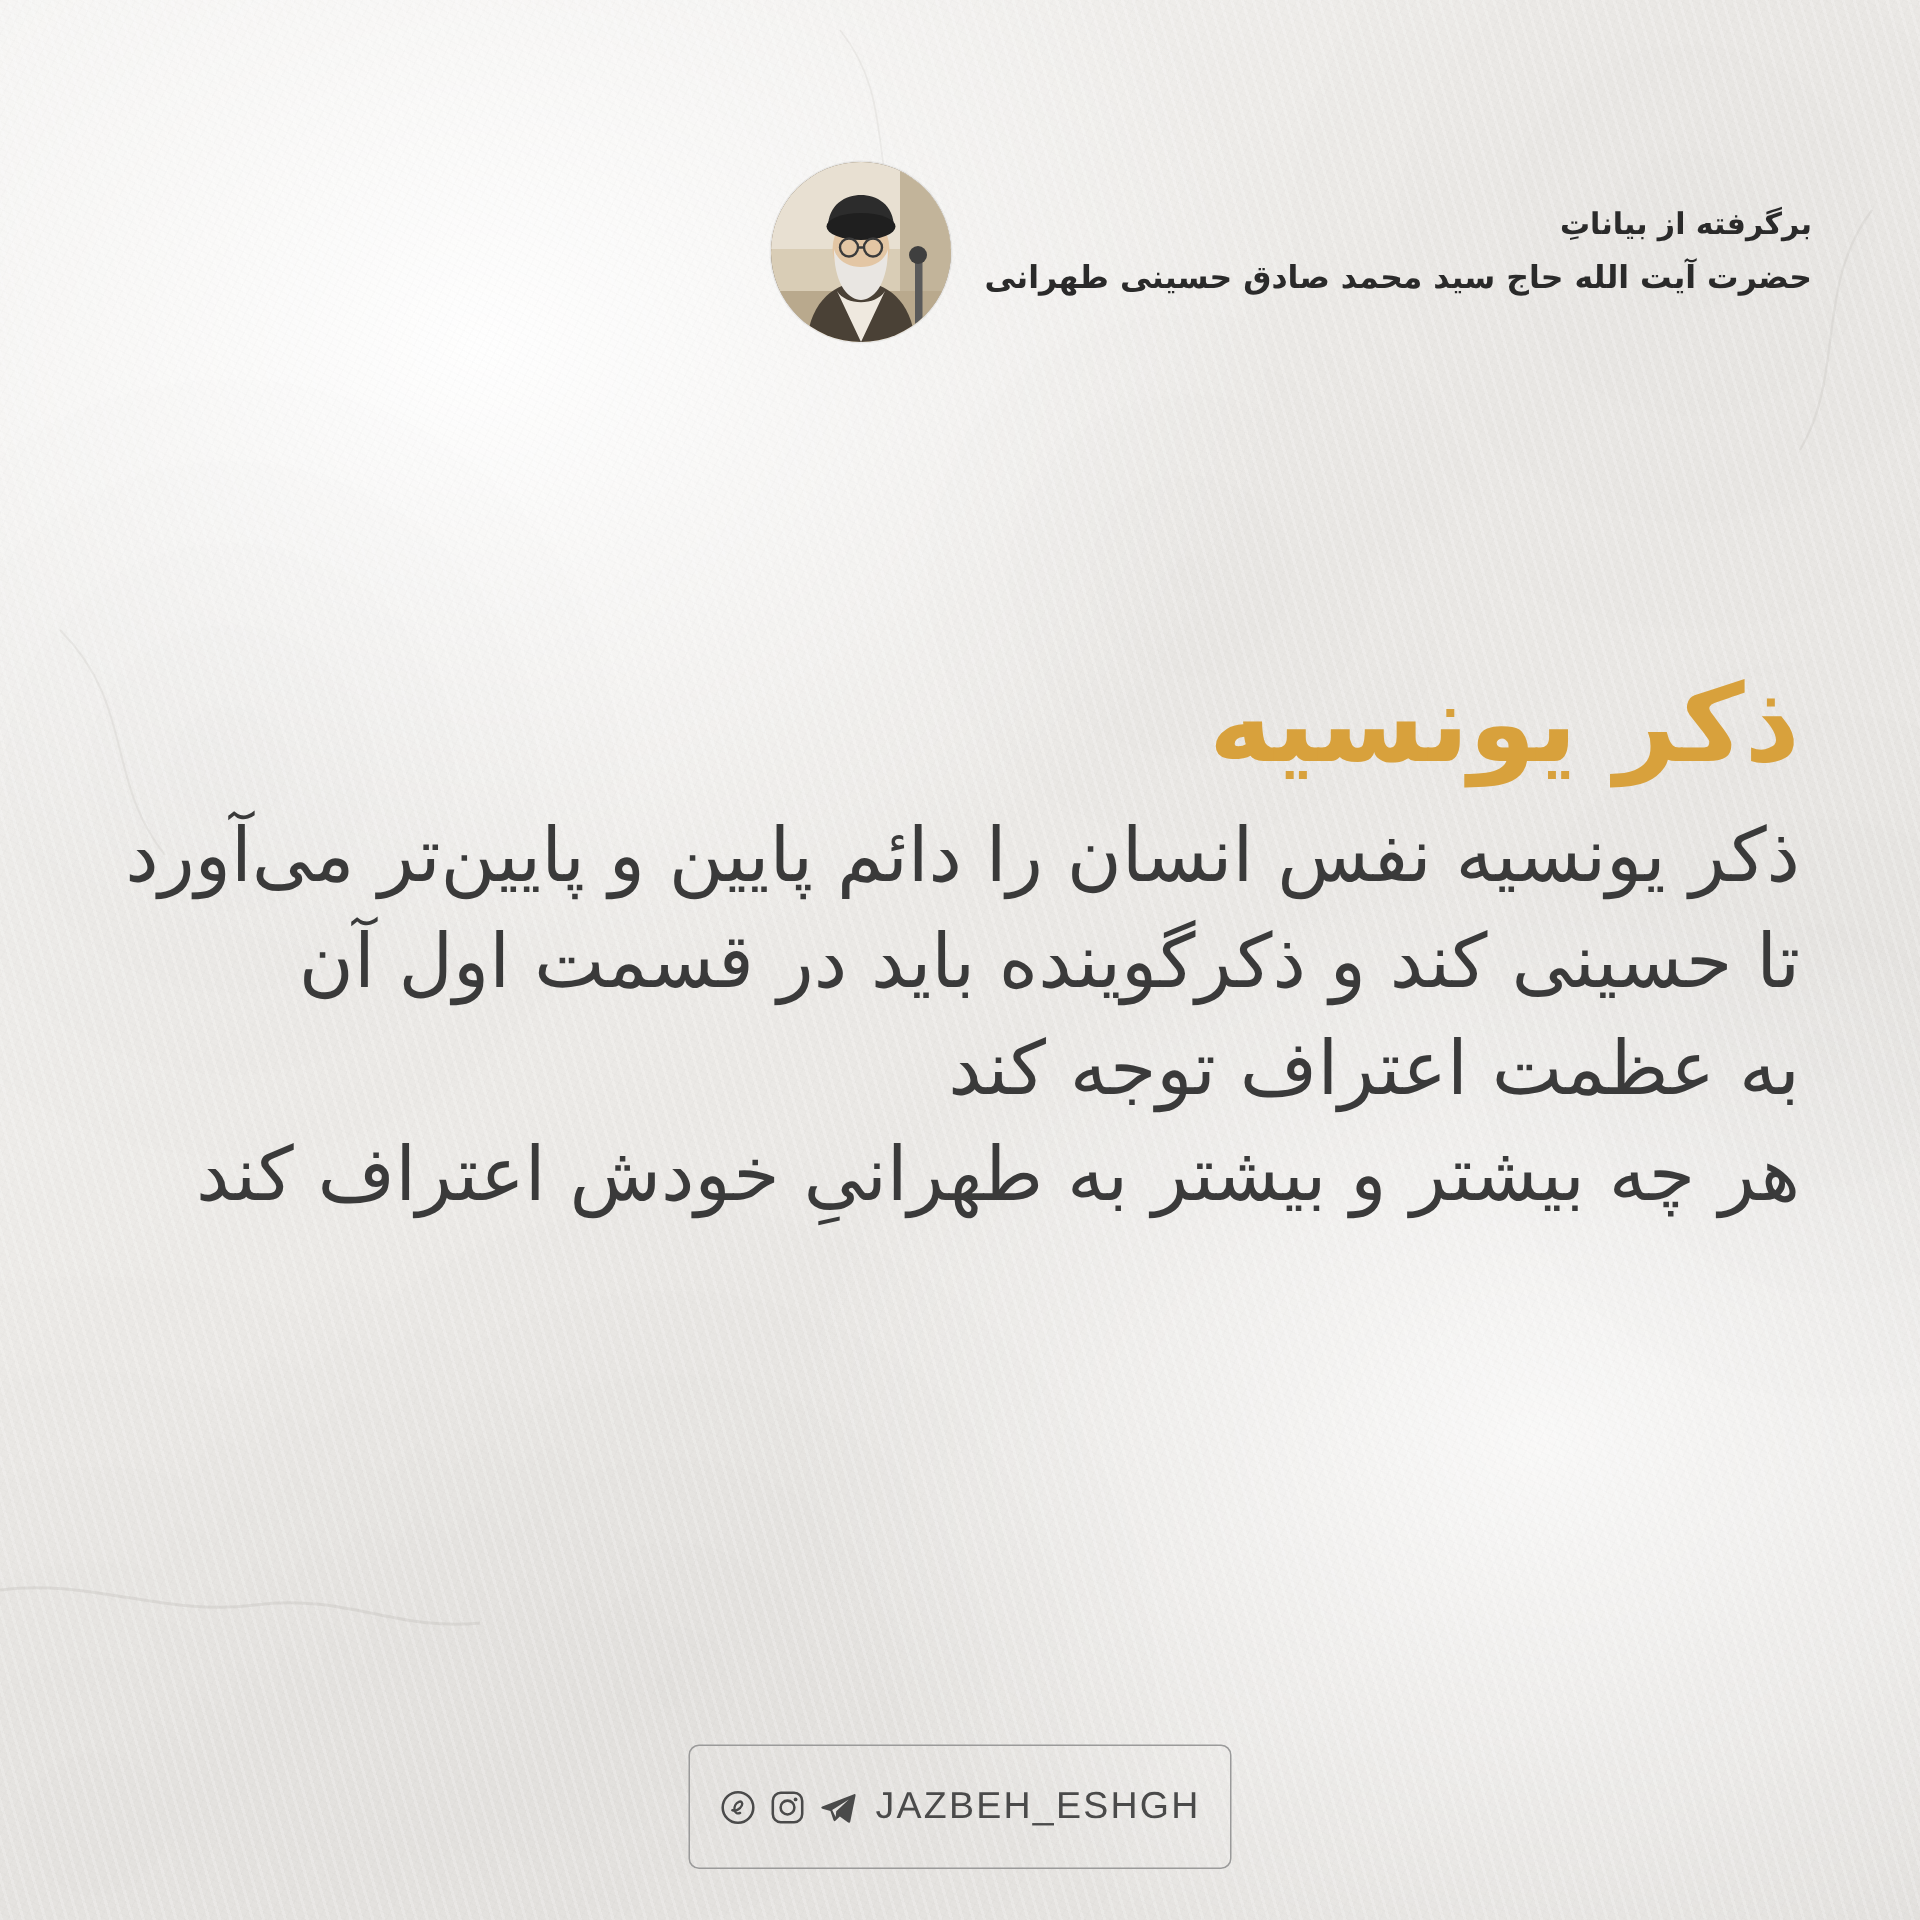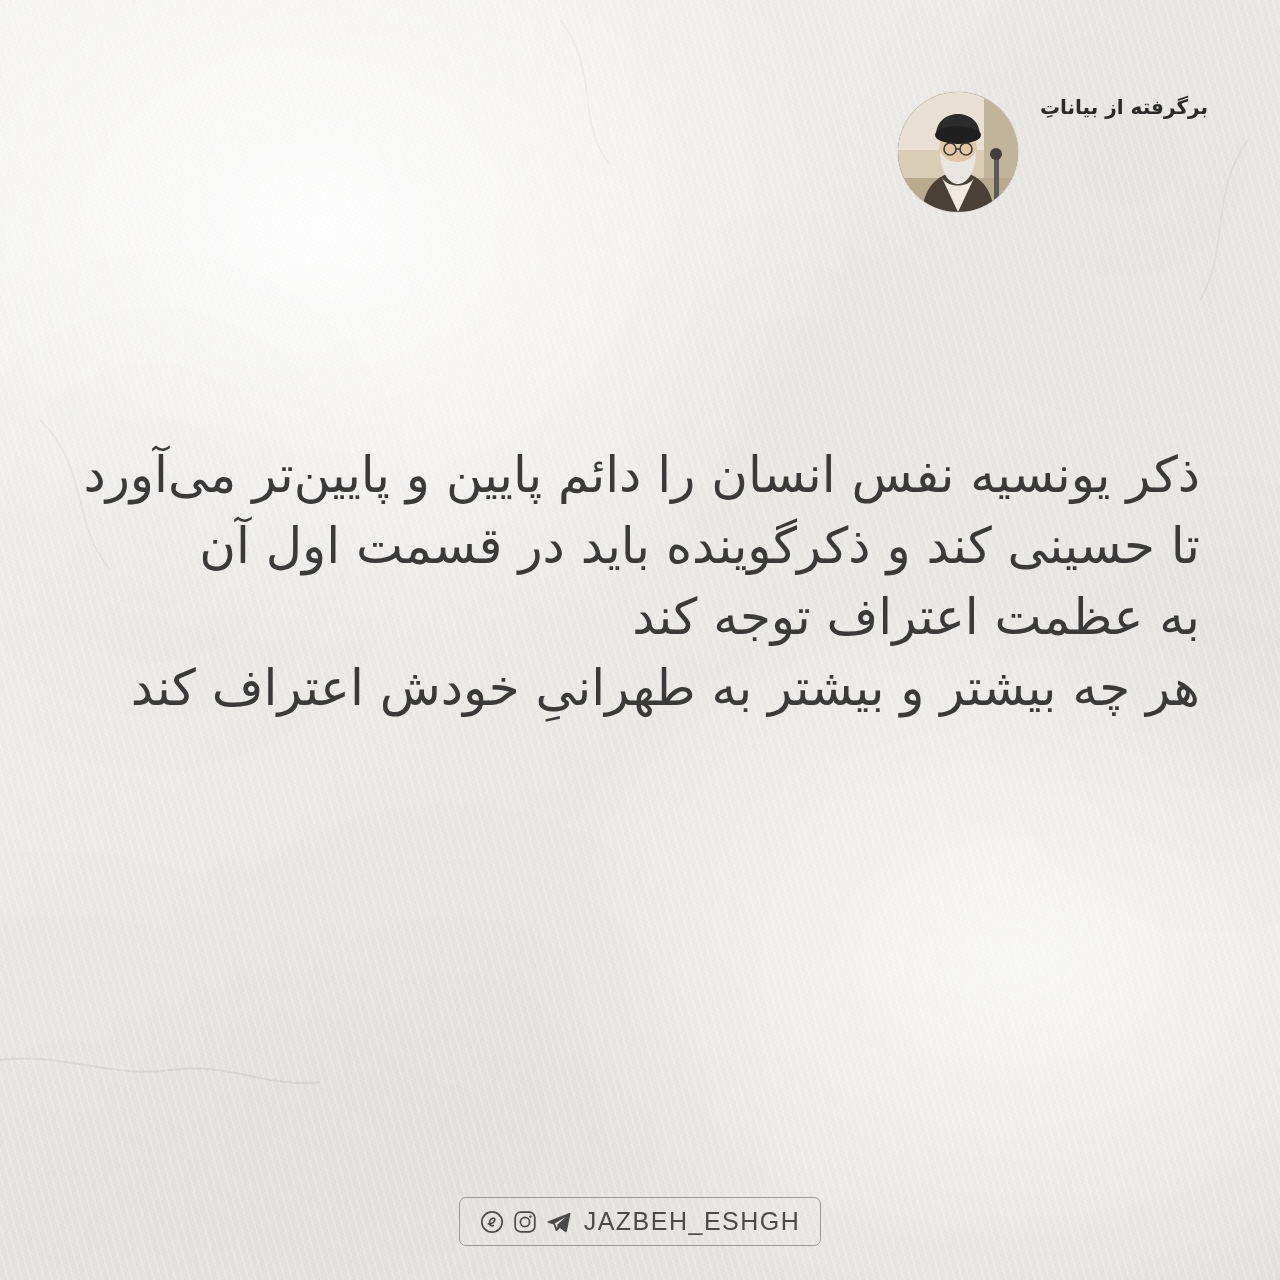--- a/index.html
+++ b/index.html
@@ -53,24 +53,25 @@
   }
   .texture-cracks {
     position: absolute;
     inset: 0;
     opacity: 0.28;
   }
 
   
   .attribution {
     position: absolute;
-    top: 92px;
+    top: 108px;
     right: 72px;
     display: flex;
     flex-direction: row;
+    align-items: center;
     gap: 22px;
   }
   .attrib-text {
     text-align: right;
     color: #2a2a2a;
     line-height: 1.55;
     direction: rtl;
   }
   .attrib-line1 {
     font-size: 20px;
@@ -129,21 +130,21 @@
     bottom: 34px;
     left: 0;
     right: 0;
     display: flex;
     justify-content: center;
   }
   .handle-pill {
     display: flex;
     align-items: center;
     gap: 12px;
-    padding: 9px 20px;
+    padding: 26px 20px;
     border: 1.5px solid #9a9a9a;
     border-radius: 7px;
     direction: ltr;
   }
   .handle-pill .social-icons {
     display: flex;
     align-items: center;
     gap: 9px;
   }
   .handle-text {
@@ -166,20 +167,21 @@
   <svg class="texture-cracks" viewBox="0 0 1280 1280" preserveAspectRatio="none">
     <path d="M0 1060 C 60 1052, 110 1078, 170 1070 C 230 1062, 265 1088, 320 1082" fill="none" stroke="#b9b6b1" stroke-width="2"></path>
     <path d="M1248 140 C 1210 190, 1230 250, 1200 300" fill="none" stroke="#c3c0bb" stroke-width="1.6"></path>
     <path d="M40 420 C 90 470, 70 520, 110 570" fill="none" stroke="#c9c6c1" stroke-width="1.4"></path>
     <path d="M560 20 C 600 70, 575 120, 610 165" fill="none" stroke="#cfccc7" stroke-width="1.2"></path>
   </svg>
 
   <div class="attribution">
     <div class="attrib-text">
       <div class="attrib-line1">برگرفته از بیاناتِ</div>
+      <div class="attrib-line2">حضرت آیت الله حاج سید محمد صادق حسینی طهرانی</div>
     </div>
 
     <div class="avatar">
       <svg width="120" height="120" viewBox="0 0 120 120">
         <defs>
           <clipPath id="circ">
               <circle cx="60" cy="60" r="60"></circle>
             </clipPath>
           <linearGradient id="wall" x1="0" y1="0" x2="1" y2="1">
             <stop offset="0%" stop-color="#e6dccb"></stop>
@@ -208,20 +210,21 @@
           <line x1="58" y1="57" x2="62" y2="57" stroke="#3b3b3b" stroke-width="1.6"></line>
 
           <rect x="96" y="64" width="5" height="56" rx="2" fill="#5a5a5a"></rect>
           <circle cx="98" cy="62" r="6" fill="#3f3f3f"></circle>
         </g>
       </svg>
     </div>
   </div>
 
   <div class="content">
+    <h1 class="headline">ذکر یونسیه</h1>
     <div class="body-lines">
       <span class="ln">ذکر یونسیه نفس انسان را دائم پایین و پایین‌تر می‌آورد</span>
       <span class="ln">تا حسینی کند و ذکرگوینده باید در قسمت اول آن</span>
       <span class="ln">به عظمت اعتراف توجه کند</span>
       <span class="ln">هر چه بیشتر و بیشتر به طهرانیِ خودش اعتراف کند</span>
     </div>
   </div>
 
   <div class="footer">
     <div class="handle-pill">

